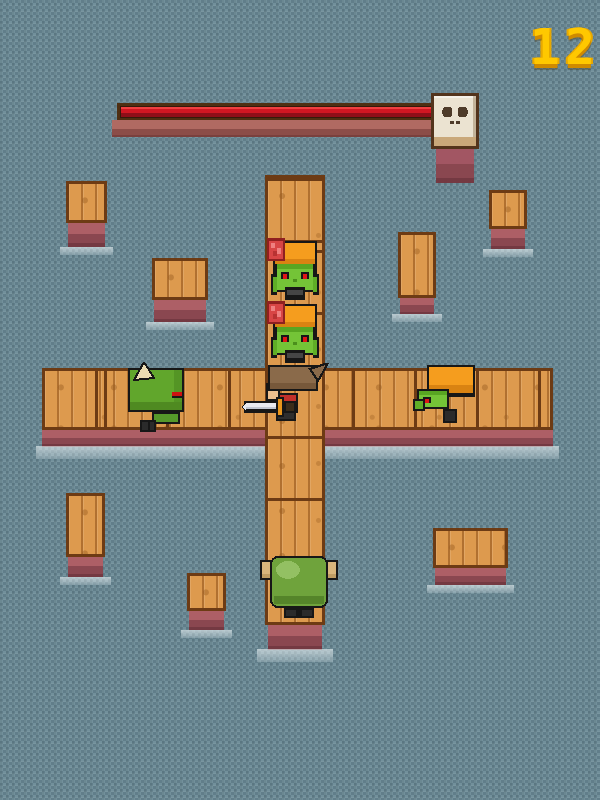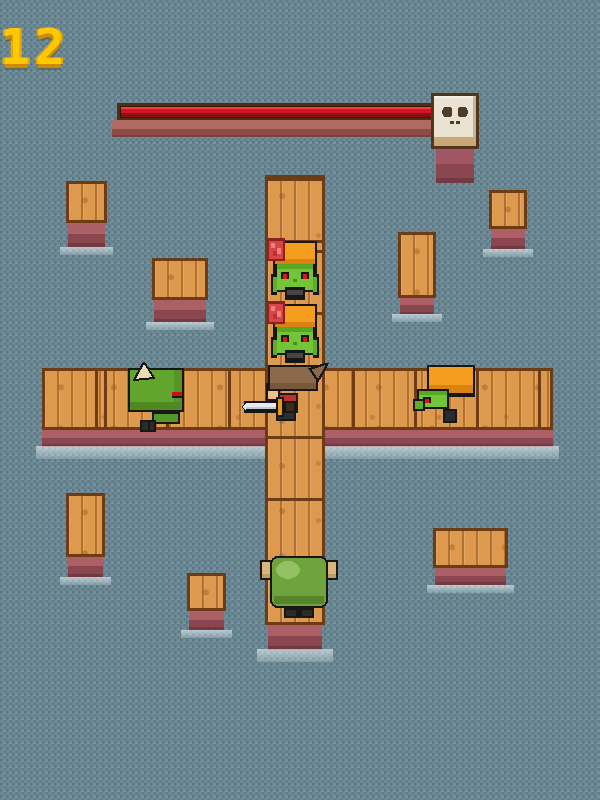--- a/index.html
+++ b/index.html
@@ -9,21 +9,21 @@
     background-image:
       repeating-linear-gradient(0deg, rgba(255,255,255,.05) 0 1px, transparent 1px 6px),
       repeating-linear-gradient(90deg, rgba(0,0,0,.06) 0 2px, transparent 2px 6px),
       conic-gradient(var(--background-dark,#617e8a) 25%, var(--background-light,#72909b) 0 50%,
                      var(--background-dark,#617e8a) 0 75%, var(--background-light,#72909b) 0);
     background-size:6px 6px,6px 6px,6px 6px;
     font-family:"DejaVu Sans Mono", monospace;
   }
   
   .score{
-    position:absolute;top:18px;left:0;width:100%;text-align:left;
+    position:absolute;top:18px;left:0;width:100%;text-align:right;
     font-weight:bold;font-size:50px;letter-spacing:5px;
     color:var(--score-yellow,#ffc800);
     text-shadow:0 4px 0 #cf8a00, 0 6px 0 rgba(73,43,0,.28), 2px 0 0 #e8a800, -2px 0 0 #e8a800;
   }
   .hb-outer{
     position:absolute;left:117px;top:103px;width:318px;height:18px;
     box-sizing:border-box;border:3px solid #4f2f12;background:#35190a;padding:1px;
   }
   .hb-fill{
     height:100%;width:100%;

